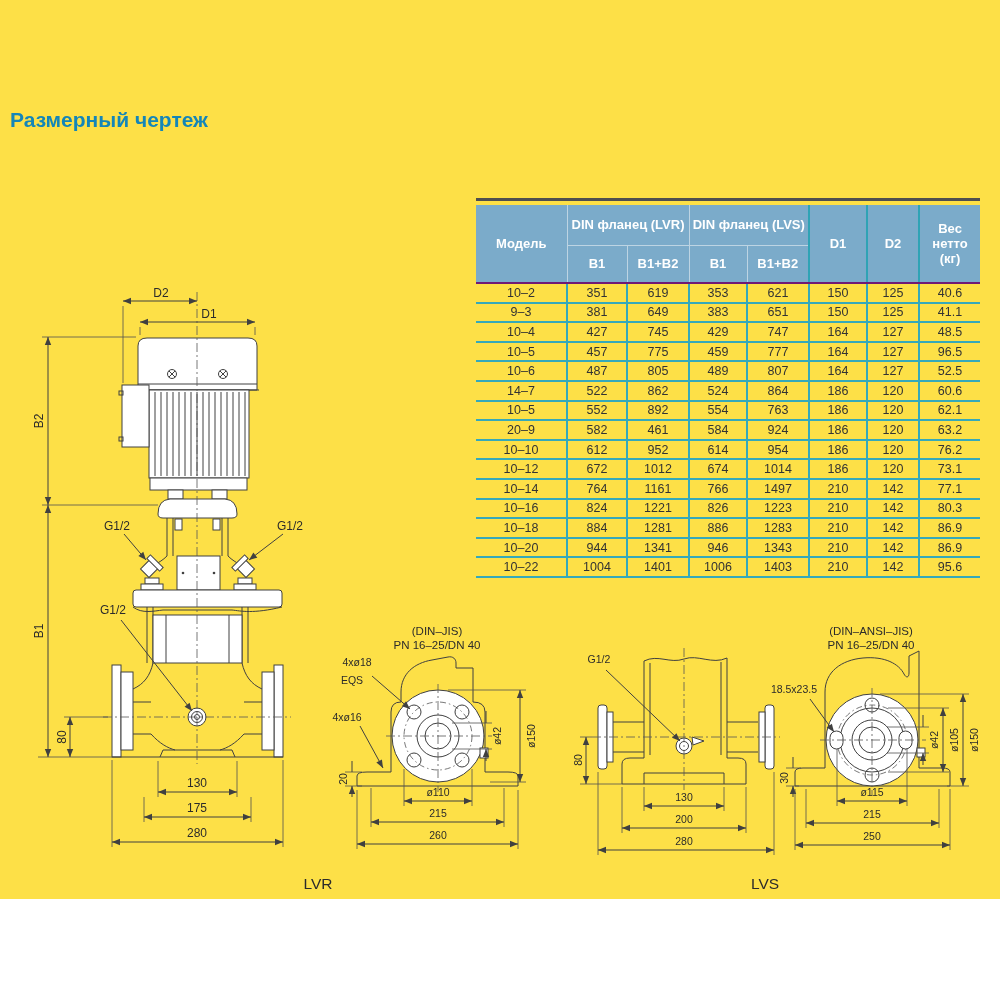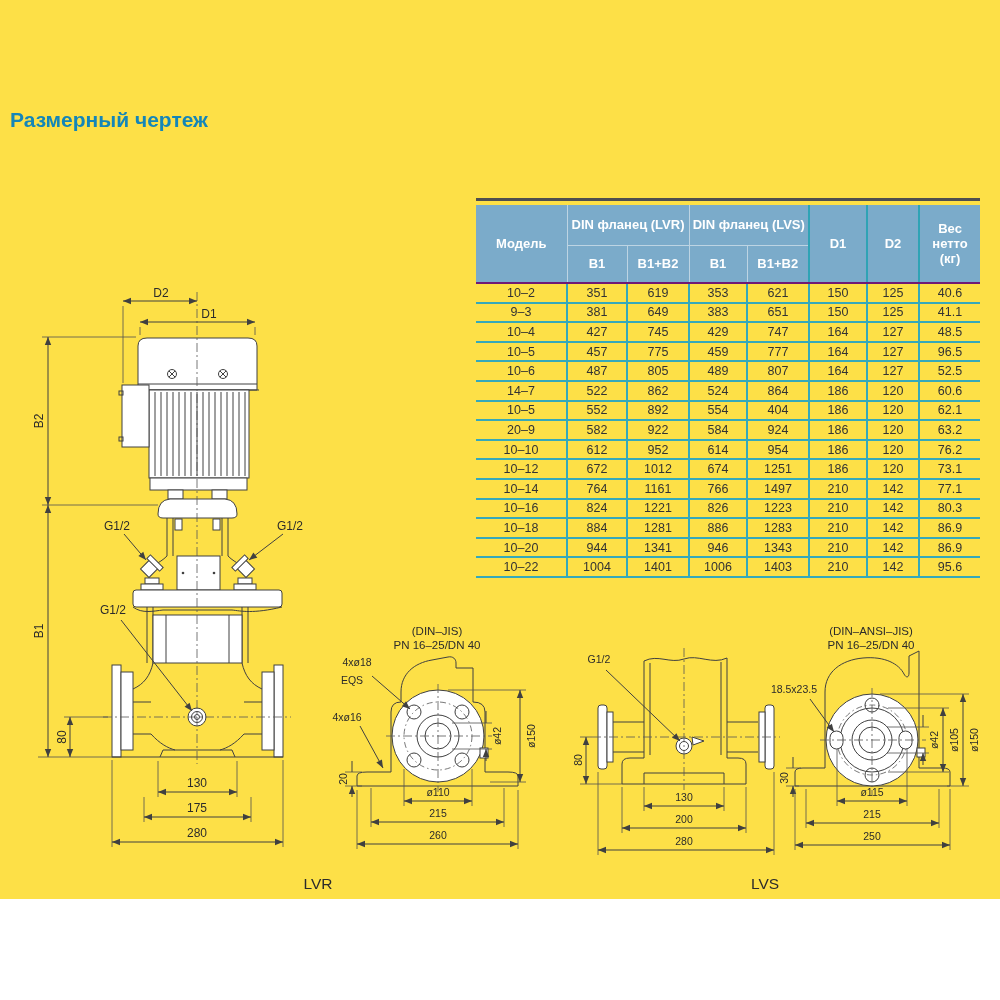--- a/index.html
+++ b/index.html
@@ -137,30 +137,30 @@
             <td class="cv">186</td>
             <td class="cv">120</td>
             <td>60.6</td>
           </tr>
 
           <tr>
             <td class="cv">10–5</td>
             <td class="cv">552</td>
             <td class="cv">892</td>
             <td class="cv">554</td>
-            <td class="cv">404</td>
+            <td class="cv">763</td>
             <td class="cv">186</td>
             <td class="cv">120</td>
             <td>62.1</td>
           </tr>
 
           <tr>
             <td class="cv">20–9</td>
             <td class="cv">582</td>
-            <td class="cv">922</td>
+            <td class="cv">461</td>
             <td class="cv">584</td>
             <td class="cv">924</td>
             <td class="cv">186</td>
             <td class="cv">120</td>
             <td>63.2</td>
           </tr>
 
           <tr>
             <td class="cv">10–10</td>
             <td class="cv">612</td>
@@ -170,21 +170,21 @@
             <td class="cv">186</td>
             <td class="cv">120</td>
             <td>76.2</td>
           </tr>
 
           <tr>
             <td class="cv">10–12</td>
             <td class="cv">672</td>
             <td class="cv">1012</td>
             <td class="cv">674</td>
-            <td class="cv">1251</td>
+            <td class="cv">1014</td>
             <td class="cv">186</td>
             <td class="cv">120</td>
             <td>73.1</td>
           </tr>
 
           <tr>
             <td class="cv">10–14</td>
             <td class="cv">764</td>
             <td class="cv">1161</td>
             <td class="cv">766</td>

